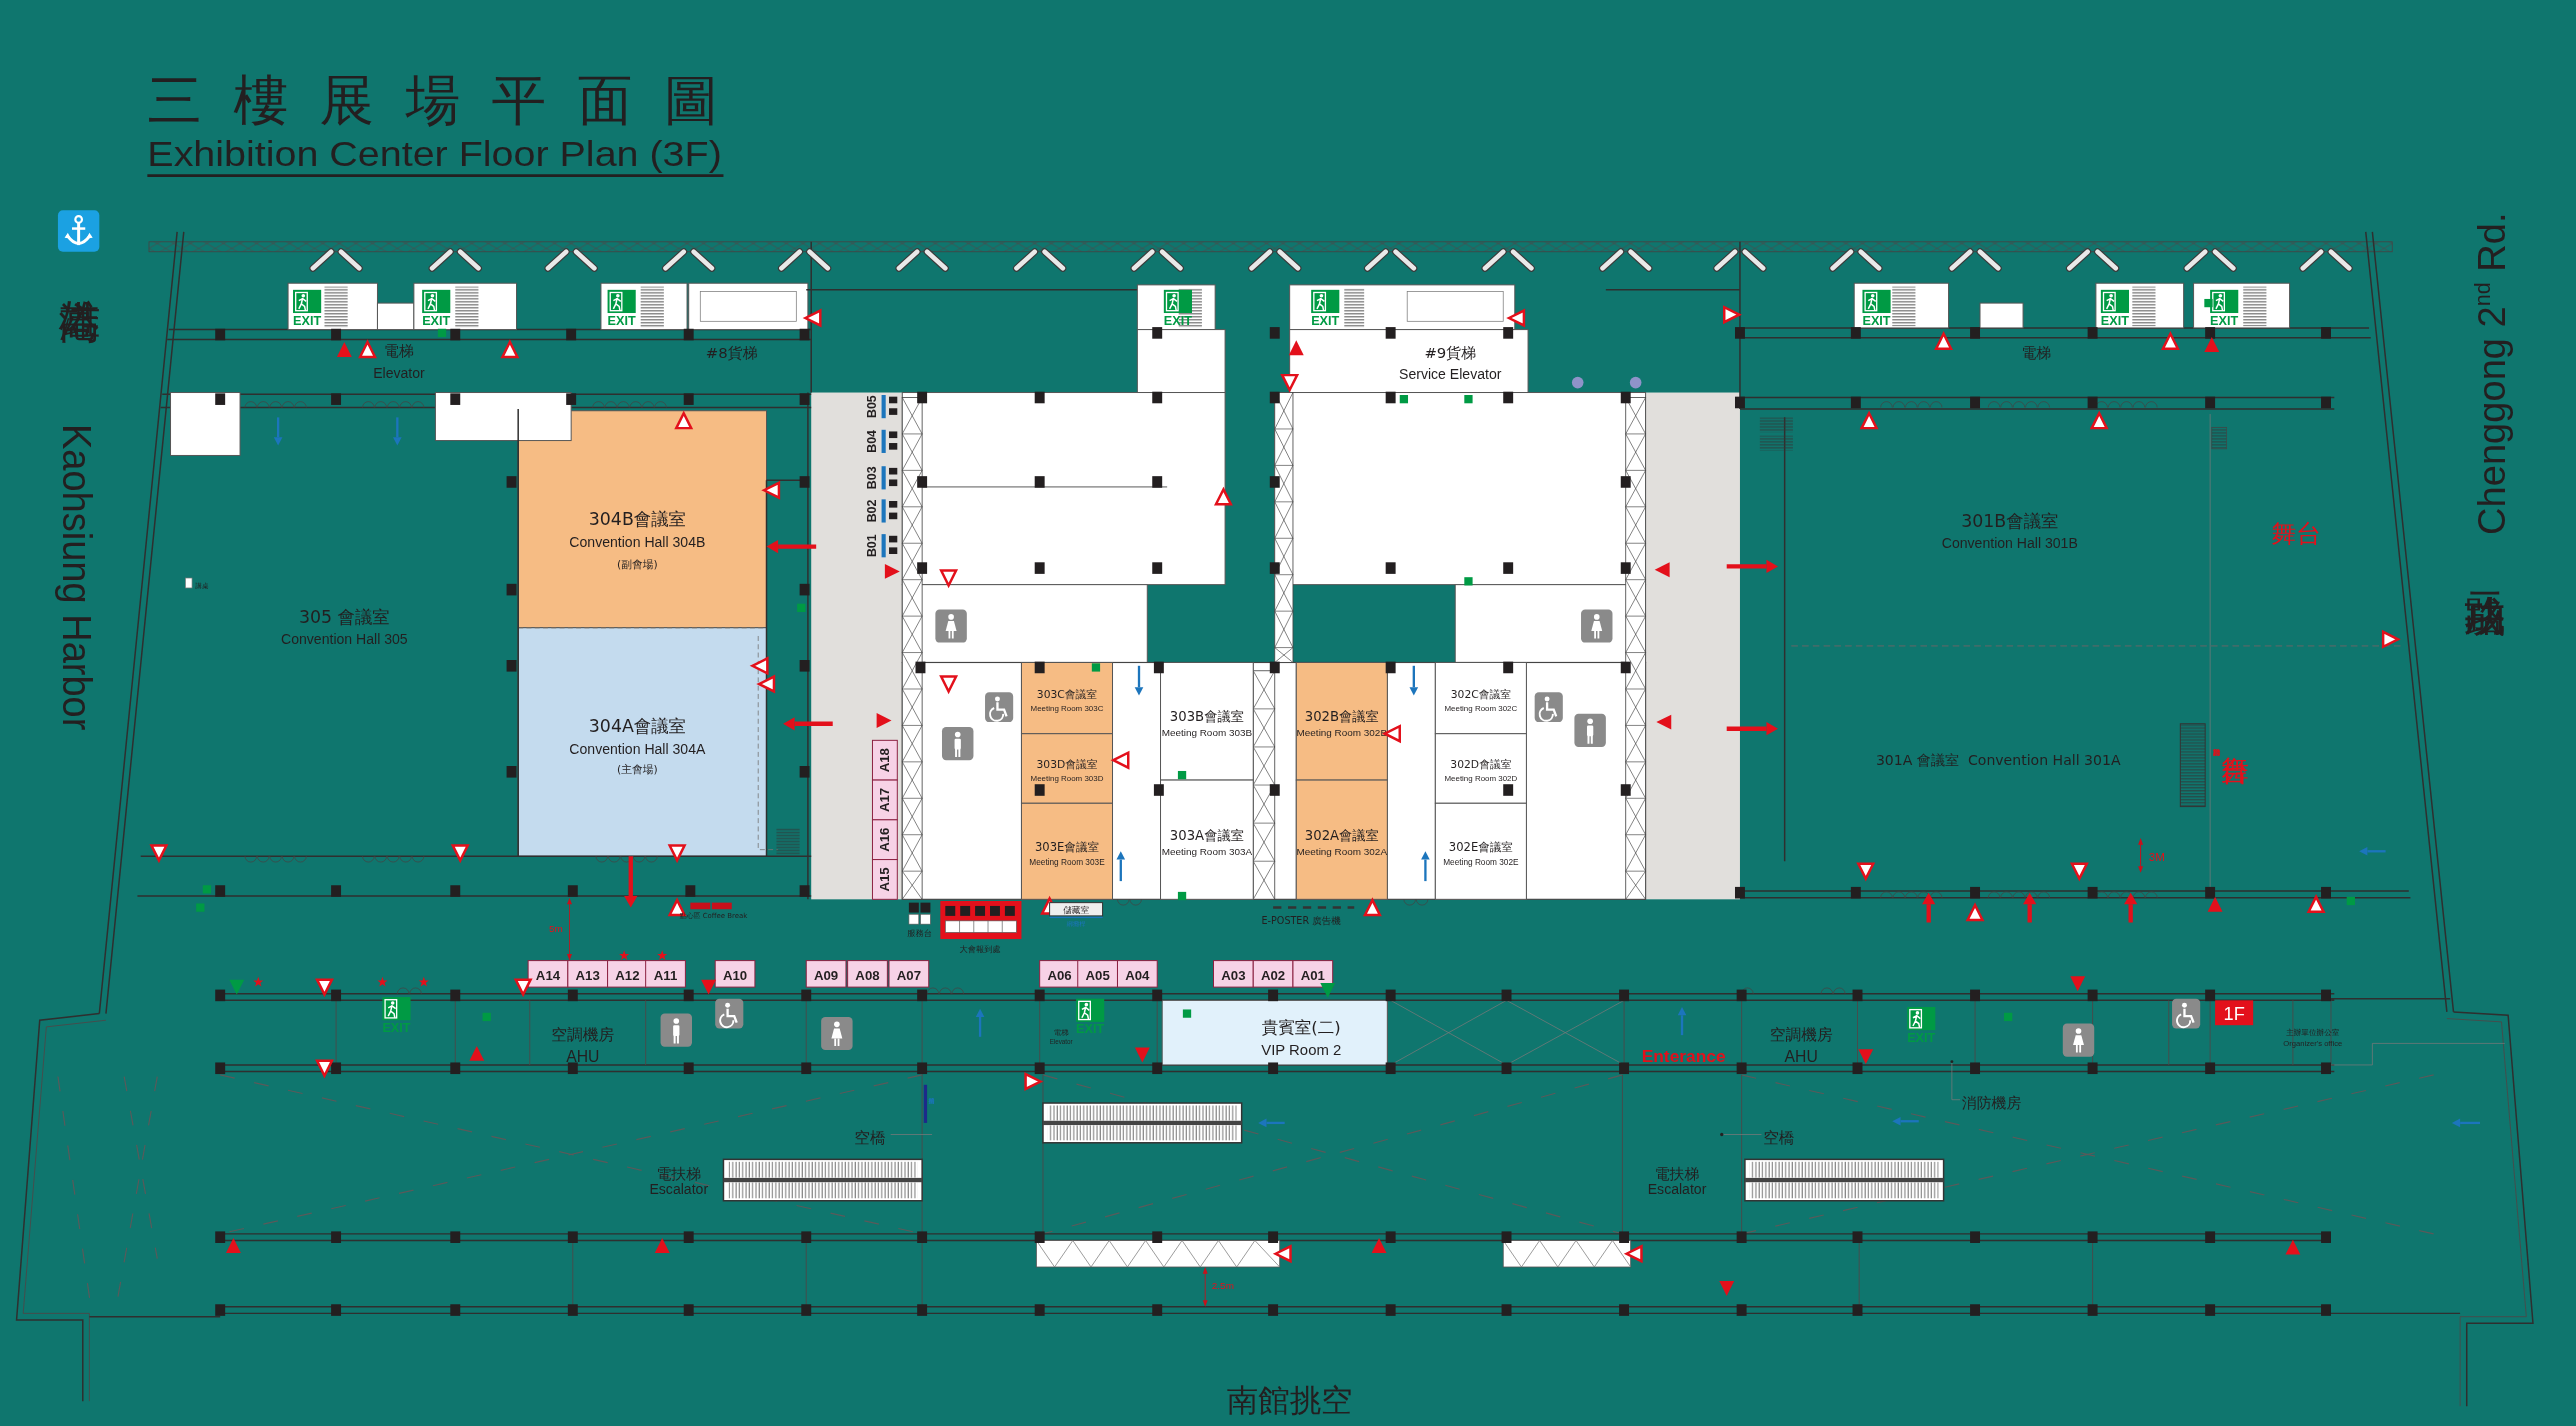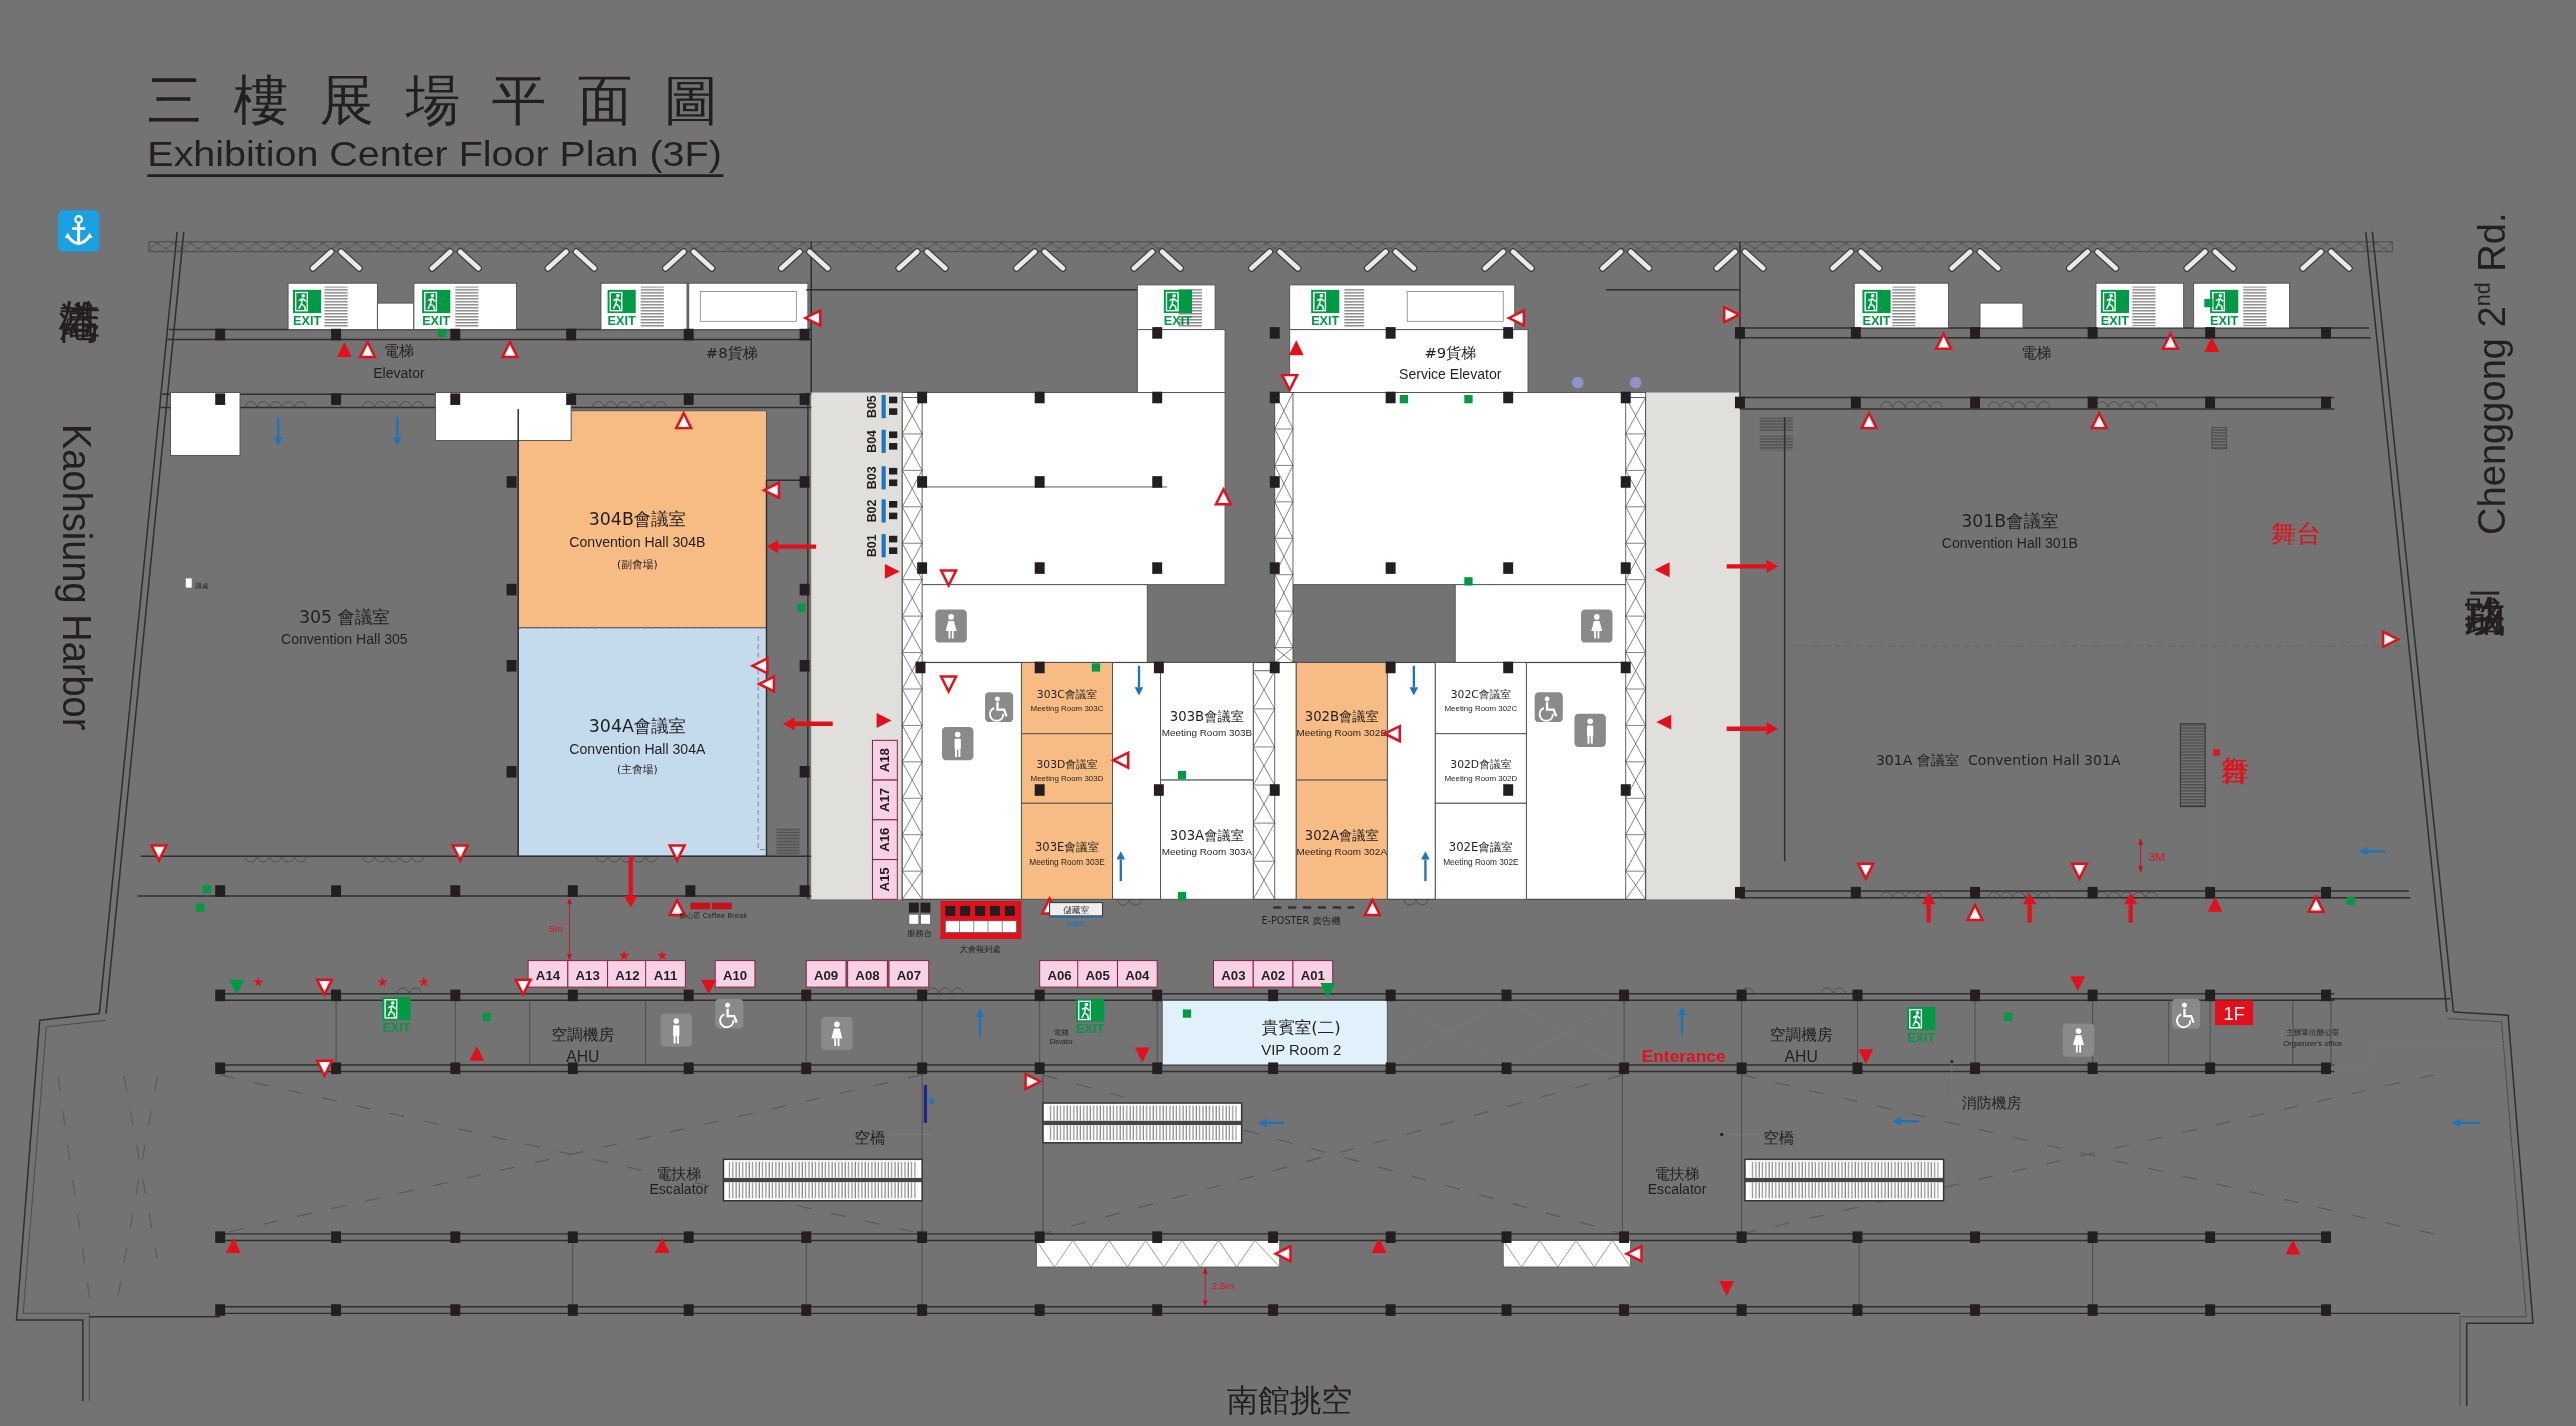--- a/index.html
+++ b/index.html
@@ -1,20 +1,20 @@
 <!DOCTYPE html>
 <html style="--orange: #F6BC84; --blue: #C4DBEE; --grey: #E1DFDC; --pink: #F7D2E6; --red: #E3101B; --green: #009A44; --arrow: #1C75BC; --vip: #E1F1FB; --icon: #1BA1E2;font-size:12.3px"><head>
 <meta charset="utf-8">
 <style>
   :root{
     --orange:#F6BC84; --blue:#C4DBEE; --grey:#E1DFDC; --pink:#F7D2E6;
     --red:#E3101B; --green:#009A44; --arrow:#1C75BC; --vip:#E1F1FB; --icon:#1BA1E2;
   }
   html,body{margin:0;padding:0;background:#ffffff;}
-  #page{position:relative;width:2576px;height:1426px;overflow:hidden;background:#737373;}
+  #page{position:relative;width:2576px;height:1426px;overflow:hidden;background:#0f766e;}
   #plan{position:absolute;left:0;top:0;display:block;}
   #plan text{font-family:"Liberation Sans","DejaVu Sans",sans-serif;fill:#231f20;}
   #plan text.zh{font-family:"DejaVu Sans","Liberation Sans",sans-serif;}
   #plan text.red-text{fill:var(--red);}
   #plan text.blue-text{fill:var(--arrow);}
   #plan text.white-text{fill:#ffffff;}
   #plan text.bold{font-weight:bold;}
   .wall{stroke:#2f2f2f;stroke-width:0.9;fill:none;}
   .wall2{stroke:#4a4a4a;stroke-width:0.55;fill:none;}
   .thin{stroke:#7a7a7a;stroke-width:0.45;fill:none;}

